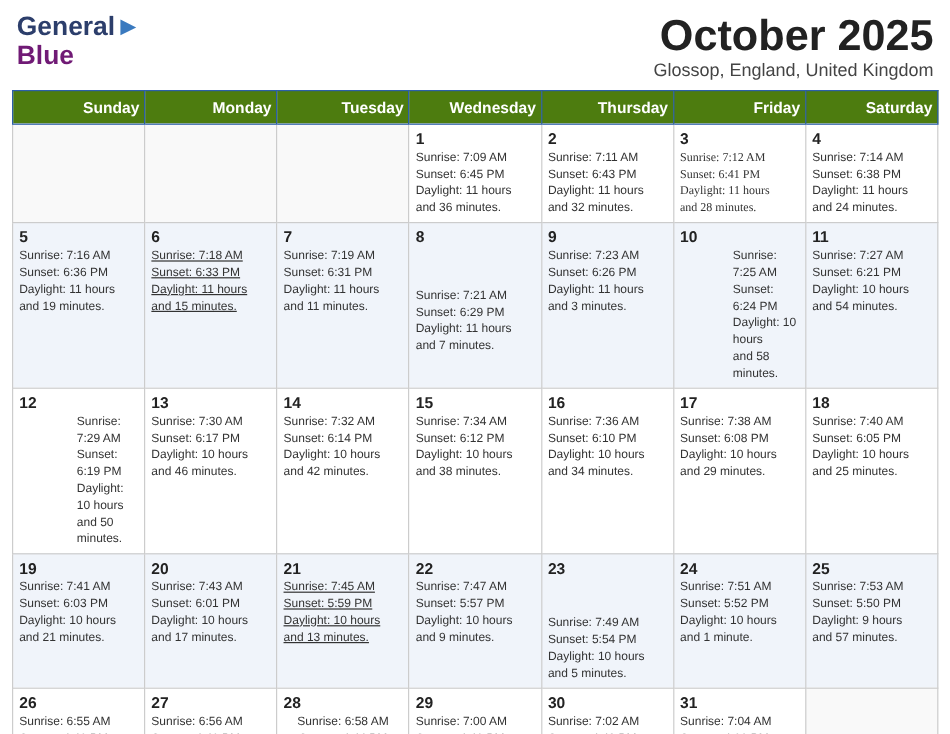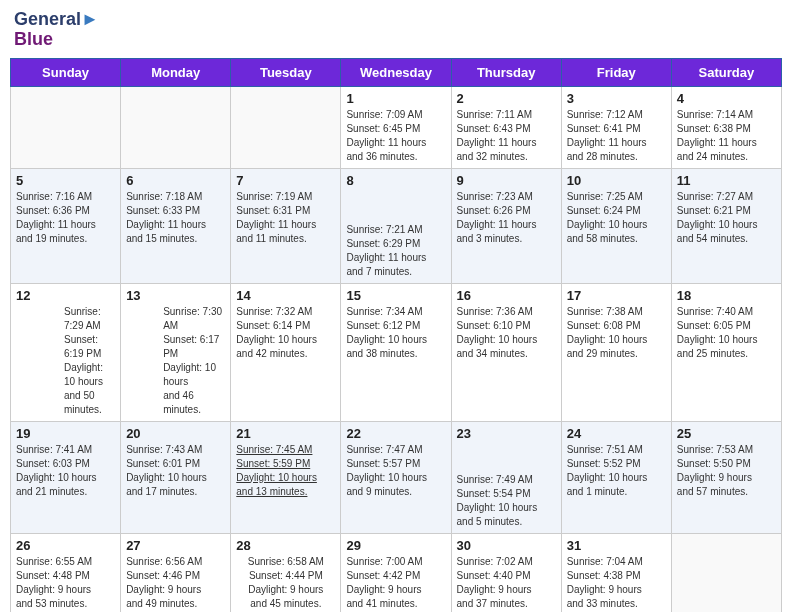--- a/index.html
+++ b/index.html
@@ -16,21 +16,21 @@
       justify-content: space-between;
       margin-bottom: 8px;
       padding: 0 4px;
     }
     .logo {
       display: flex;
       flex-direction: column;
       align-items: flex-start;
     }
     .logo-text {
-      font-size: 18px;
+      font-size: 22px;
       font-weight: bold;
       color: #2c3e6b;
       line-height: 1.1;
     }
     .logo-text span.blue { color: #3a7abf; }
     .title-block {
       text-align: right;
     }
     .month-title {
       font-size: 36px;
@@ -41,26 +41,26 @@
     .location {
       font-size: 15px;
       color: #444;
     }
     .calendar {
       width: 100%;
       border-collapse: collapse;
       border: 1px solid #ccc;
     }
     .calendar th {
-      background: #6d28d9;
+      background: #4d7c0f;
       color: #fff;
       font-size: 13px;
       font-weight: bold;
       padding: 6px 4px;
-      text-align: center;
+      text-align: right;
       border: 1px solid #2c5fa8;
     }
     .calendar td {
       border: 1px solid #ccc;
       vertical-align: top;
       padding: 4px 5px;
       width: 110px;
       min-height: 80px;
       font-size: 11px;
       color: #222;
@@ -88,20 +88,24 @@
 <body>
 
 <div class="header">
   <div class="logo">
     <div style="display:flex;align-items:center;">
       <span class="logo-text">
         <span style="color:#2c3e6b;">General</span><span class="blue" style="color:#3a7abf;">►</span><br>
         <span style="color:#701a75;">Blue</span>
       </span>
     </div>
+  </div>
+  <div class="title-block">
+    <div class="month-title">October 2025</div>
+    <div class="location">Glossop, England, United Kingdom</div>
   </div>
 </div>
 
 <table class="calendar">
   <thead>
     <tr>
       <th>Sunday</th>
       <th>Monday</th>
       <th>Tuesday</th>
       <th>Wednesday</th>
@@ -124,21 +128,21 @@
         </td>
         <td>
           <div class="day-num">2</div>
           <div class="day-info" style="white-space: pre-line;">Sunrise: 7:11 AM
 Sunset: 6:43 PM
 Daylight: 11 hours
 and 32 minutes.</div>
         </td>
         <td>
           <div class="day-num">3</div>
-          <div class="day-info" style="white-space: pre-line;">Sunrise: 7:12 AM
+          <div class="day-info" style="white-space: pre-line; font-family: Liberation Serif, serif;">Sunrise: 7:12 AM
 Sunset: 6:41 PM
 Daylight: 11 hours
 and 28 minutes.</div>
         </td>
         <td>
           <div class="day-num">4</div>
           <div class="day-info" style="white-space: pre-line;">Sunrise: 7:14 AM
 Sunset: 6:38 PM
 Daylight: 11 hours
 and 24 minutes.</div>
@@ -147,21 +151,21 @@
       <tr class="row-alt">
         <td>
           <div class="day-num">5</div>
           <div class="day-info" style="white-space: pre-line;">Sunrise: 7:16 AM
 Sunset: 6:36 PM
 Daylight: 11 hours
 and 19 minutes.</div>
         </td>
         <td>
           <div class="day-num">6</div>
-          <div class="day-info" style="white-space: pre-line;">Sunrise: 7:18 AM
+          <div class="day-info" style="white-space: pre-line; text-decoration: underline;">Sunrise: 7:18 AM
 Sunset: 6:33 PM
 Daylight: 11 hours
 and 15 minutes.</div>
         </td>
         <td>
           <div class="day-num">7</div>
           <div class="day-info" style="white-space: pre-line;">Sunrise: 7:19 AM
 Sunset: 6:31 PM
 Daylight: 11 hours
 and 11 minutes.</div>
@@ -175,21 +179,21 @@
         </td>
         <td>
           <div class="day-num">9</div>
           <div class="day-info" style="white-space: pre-line;">Sunrise: 7:23 AM
 Sunset: 6:26 PM
 Daylight: 11 hours
 and 3 minutes.</div>
         </td>
         <td>
           <div class="day-num">10</div>
-          <div class="day-info" style="white-space: pre-line;">Sunrise: 7:25 AM
+          <div class="day-info" style="white-space: pre-line; margin-left: 44px;">Sunrise: 7:25 AM
 Sunset: 6:24 PM
 Daylight: 10 hours
 and 58 minutes.</div>
         </td>
         <td>
           <div class="day-num">11</div>
           <div class="day-info" style="white-space: pre-line;">Sunrise: 7:27 AM
 Sunset: 6:21 PM
 Daylight: 10 hours
 and 54 minutes.</div>
@@ -198,21 +202,21 @@
       <tr>
         <td>
           <div class="day-num">12</div>
           <div class="day-info" style="white-space: pre-line; margin-left: 48px;">Sunrise: 7:29 AM
 Sunset: 6:19 PM
 Daylight: 10 hours
 and 50 minutes.</div>
         </td>
         <td>
           <div class="day-num">13</div>
-          <div class="day-info" style="white-space: pre-line; margin-left: 37px;">Sunrise: 7:30 AM
+          <div class="day-info" style="white-space: pre-line;">Sunrise: 7:30 AM
 Sunset: 6:17 PM
 Daylight: 10 hours
 and 46 minutes.</div>
         </td>
         <td>
           <div class="day-num">14</div>
           <div class="day-info" style="white-space: pre-line;">Sunrise: 7:32 AM
 Sunset: 6:14 PM
 Daylight: 10 hours
 and 42 minutes.</div>

